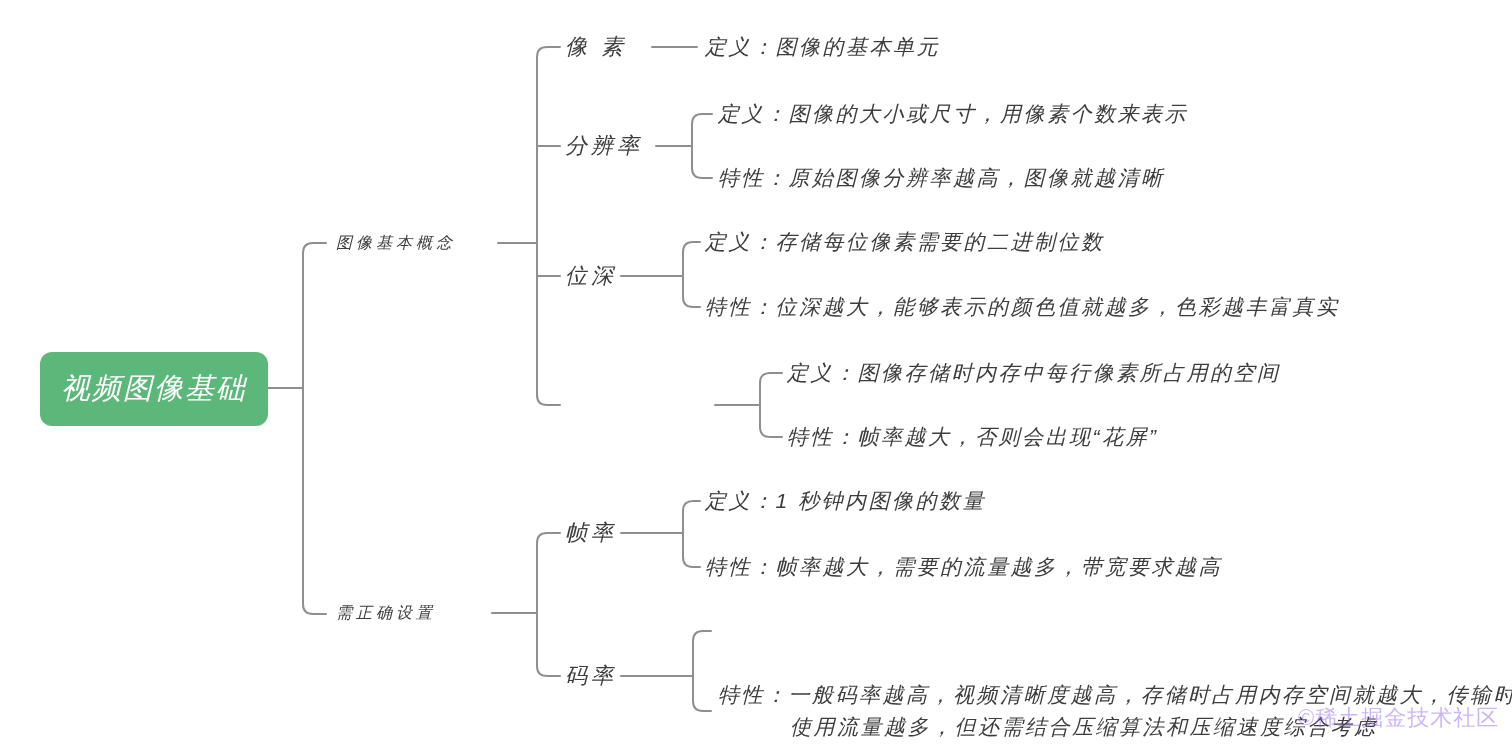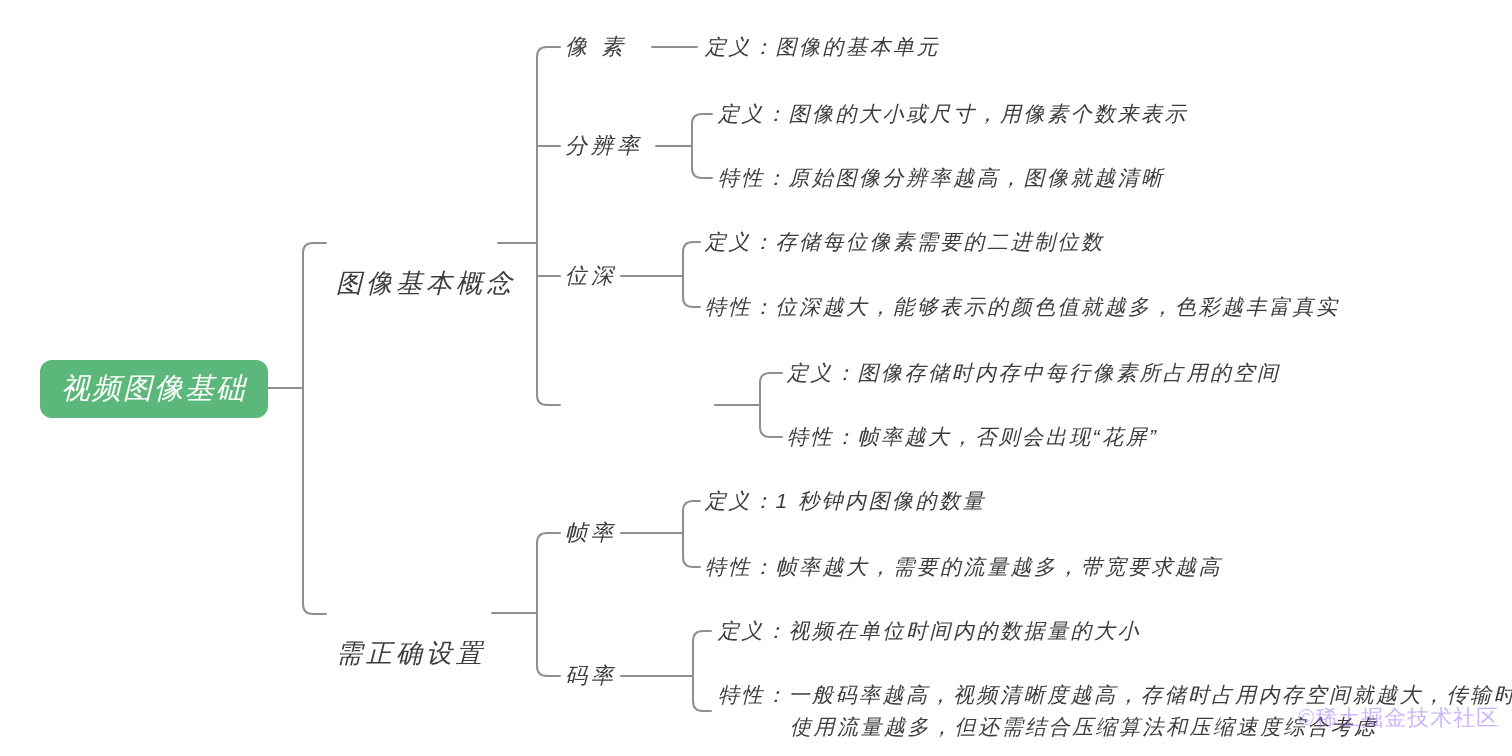--- a/index.html
+++ b/index.html
@@ -31,34 +31,33 @@
     transform: translateY(-50%);
     color: #3d3d3d;
     white-space: nowrap;
     cursor: default;
     font-style: italic;
   }
   .root {
     left: 40px;
     top: 389px;
     width: 228px;
-    height: 58px;
+    height: 74px;
     background: #5cb87a;
     border-radius: 12px;
     color: #ffffff;
     font-size: 29px;
     letter-spacing: 2px;
     display: flex;
     align-items: center;
     justify-content: center;
   }
   .l1 {
-    font-size: 26px;
+    font-size: 16px;
     letter-spacing: 4px;
-    margin-top: 40px;
   }
   .l2 {
     font-size: 22px;
     letter-spacing: 4px;
   }
   .leaf {
     font-size: 21px;
     letter-spacing: 2.5px;
     line-height: 32px;
   }
@@ -136,18 +135,17 @@
 
   <div class="node leaf" style="left:705px; top:242px">定义：存储每位像素需要的二进制位数</div>
   <div class="node leaf" style="left:787px; top:373px">定义：图像存储时内存中每行像素所占用的空间</div>
 
   <div class="node leaf" style="left:705px; top:307px">特性：位深越大，能够表示的颜色值就越多，色彩越丰富真实</div>
   <div class="node leaf" style="left:787px; top:437px">特性：帧率越大，否则会出现“花屏”</div>
 
   <div class="node leaf" style="left:705px; top:501px">定义：1 秒钟内图像的数量</div>
   <div class="node leaf" style="left:705px; top:567px">特性：帧率越大，需要的流量越多，带宽要求越高</div>
 
-  <div class="node leaf" style="left:718px; top:631px">定义：视频在单位时间内的数据量的大小</div>
   <div class="node leaf wrap" style="left:718px; top:711px">特性：一般码率越高，视频清晰度越高，存储时占用内存空间就越大，传输时使用流量越多，但还需结合压缩算法和压缩速度综合考虑</div>
 
   <div class="watermark">©稀土掘金技术社区</div>
 
 </div>
 
 </body></html>

